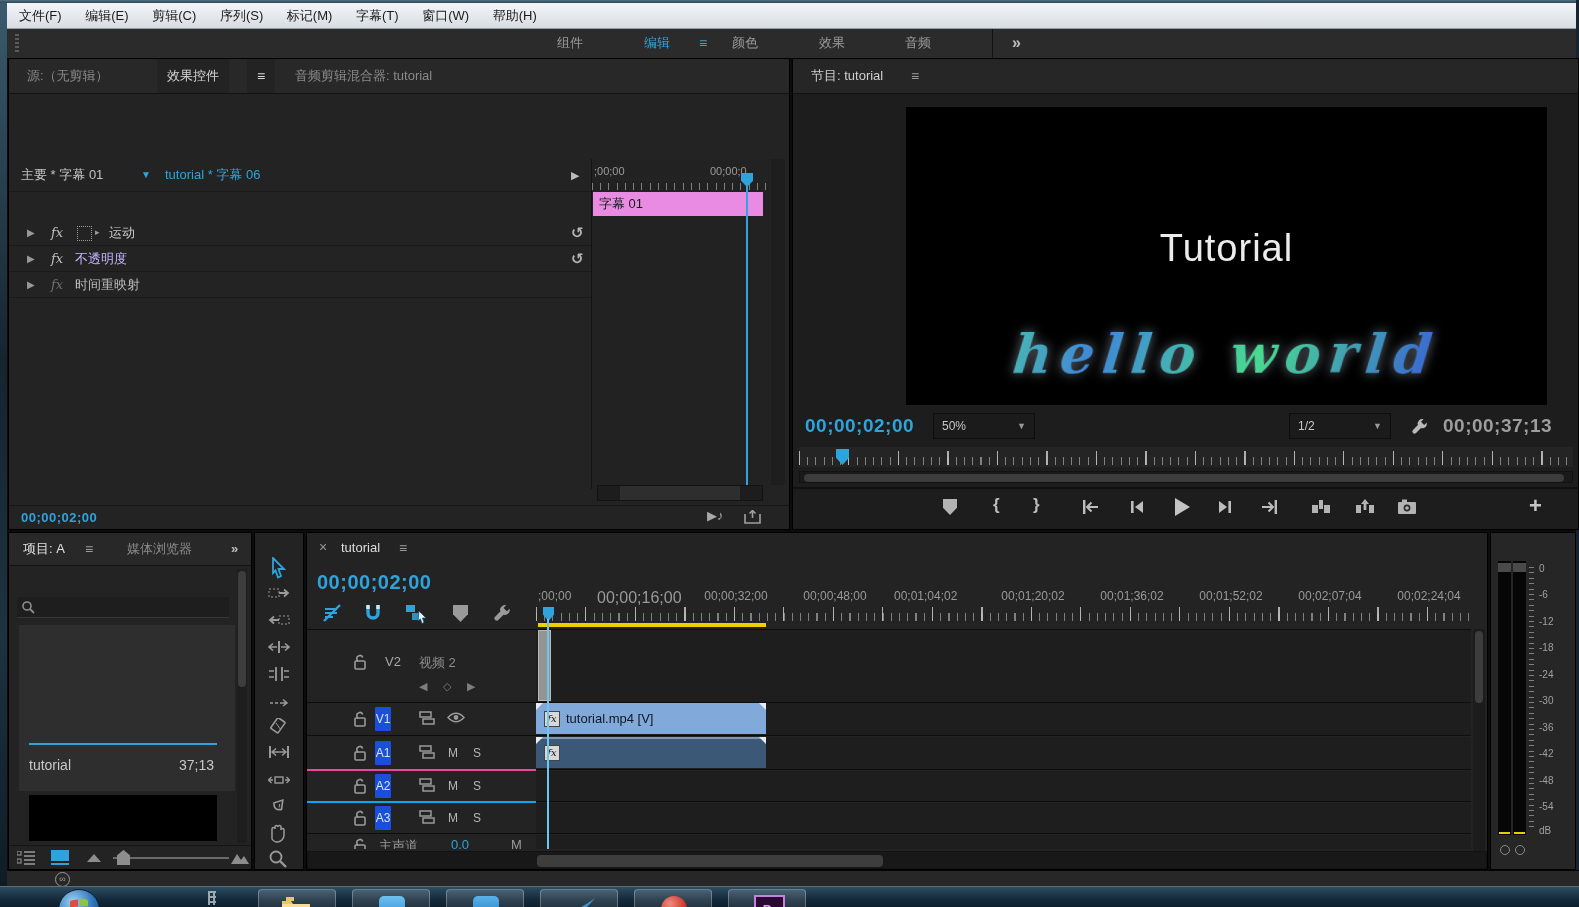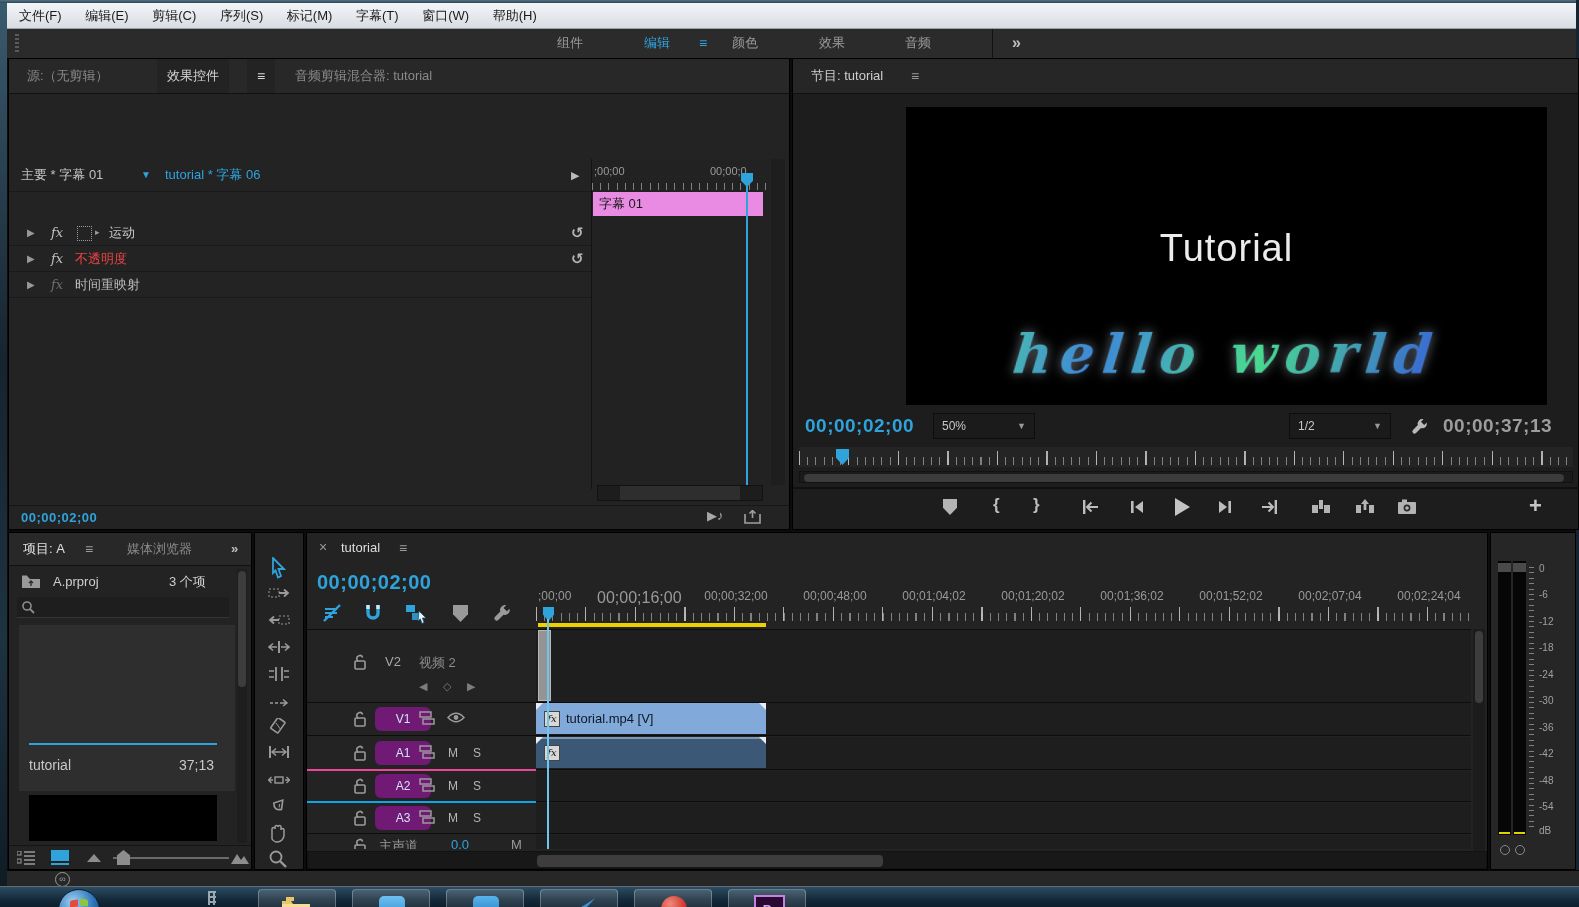--- a/index.html
+++ b/index.html
@@ -9,22 +9,22 @@
   .panel{position:absolute;background:#232323;border:1px solid #000;box-sizing:border-box;}
   .tabstrip{position:absolute;left:0;top:0;right:0;height:34px;background:#282828;border-bottom:1px solid #111;}
   .tab{position:absolute;top:0;height:34px;line-height:34px;padding:0 10px;color:#858585;white-space:nowrap;}
   .tab.active{background:#232323;color:#d6d6d6;}
   .dim{color:#8a8a8a;}
   .tc{font-weight:bold;letter-spacing:.5px;}
   .blue{color:#2fa3dc;}
   .gray-tc{color:#9a9a9a;}
   .hamb{color:#9a9a9a;font-size:14px;}
   .rowline{border-bottom:1px solid #1a1a1a;}
-  .badge{position:absolute;width:56px;height:24px;line-height:24px;text-align:center;
-         background:#701a75;color:#cfe6f2;font-size:12px;border-radius:6px;}
+  .badge{position:absolute;width:16px;height:24px;line-height:24px;text-align:center;
+         background:#1d4ed8;color:#cfe6f2;font-size:12px;border-radius:1px;}
   .ms{position:absolute;width:20px;height:20px;line-height:20px;text-align:center;color:#b5b5b5;font-size:12px;}
   .fxbadge{position:absolute;width:14px;height:14px;background:#d8d8d8;border:1px solid #444;
            font-family:"DejaVu Serif",serif;font-style:italic;font-size:10px;line-height:14px;text-align:center;color:#111;}
   .ticks{background-image:repeating-linear-gradient(to right,rgba(160,160,160,.75) 0 1px,transparent 1px 8.25px);}
   .ticksMajor{background-image:repeating-linear-gradient(to right,rgba(190,190,190,.9) 0 1px,transparent 1px 49.5px);}
   .vticks{background-image:repeating-linear-gradient(to bottom,rgba(150,150,150,.8) 0 1px,transparent 1px 5.4px);}
   .playhead{position:absolute;width:2px;background:#2fa3dc;}
   .ph-top{position:absolute;width:12px;height:14px;background:#2fa3dc;
           clip-path:polygon(0 0,100% 0,100% 55%,50% 100%,0 55%);}
   .scroll-track{background:#1a1a1a;border:1px solid #121212;box-sizing:border-box;}
@@ -108,21 +108,21 @@
       <span class="abs" style="left:18px;color:#999;font-size:10px;">▶</span>
       <span class="abs" style="left:42px;font-family:'DejaVu Serif',serif;font-style:italic;color:#c0c0c0;">fx</span>
       <span class="abs" style="left:68px;top:6px;width:13px;height:13px;border:1px dotted #9a9a9a;"></span>
       <span class="abs" style="left:86px;color:#9a9a9a;font-size:9px;">▸</span>
       <span class="abs" style="left:100px;color:#c8c8c8;">运动</span>
       <span class="abs" style="left:562px;color:#b5b5b5;font-size:15px;font-weight:bold;">↺</span>
     </div>
     <div class="abs rowline" style="left:0;top:187px;width:582px;height:25px;line-height:25px;">
       <span class="abs" style="left:18px;color:#999;font-size:10px;">▶</span>
       <span class="abs" style="left:42px;font-family:'DejaVu Serif',serif;font-style:italic;color:#c0c0c0;">fx</span>
-      <span class="abs" style="left:66px;color:#ef4444;">不透明度</span>
+      <span class="abs" style="left:66px;color:#c4b5fd;">不透明度</span>
       <span class="abs" style="left:562px;color:#b5b5b5;font-size:15px;font-weight:bold;">↺</span>
     </div>
     <div class="abs rowline" style="left:0;top:213px;width:582px;height:25px;line-height:25px;">
       <span class="abs" style="left:18px;color:#999;font-size:10px;">▶</span>
       <span class="abs" style="left:42px;font-family:'DejaVu Serif',serif;font-style:italic;color:#6e6e6e;">fx</span>
       <span class="abs" style="left:66px;color:#bdbdbd;">时间重映射</span>
     </div>
 
     <div class="abs scroll-track" style="left:588px;top:426px;width:166px;height:16px;background:#2e2e2e;">
       <div class="abs" style="left:0;top:0;width:22px;height:14px;background:#1d1d1d;"></div>
@@ -239,31 +239,20 @@
     </div>
   </div>
 
   <div class="panel" style="left:8px;top:532px;width:244px;height:338px;">
     <div class="tabstrip" style="height:32px;">
       <span class="tab active" style="left:4px;height:32px;line-height:32px;background:none;color:#e0e0e0;">项目: A</span>
       <span class="tab hamb" style="left:66px;height:32px;line-height:32px;">≡</span>
       <span class="tab dim" style="left:108px;height:32px;line-height:32px;">媒体浏览器</span>
       <span class="tab" style="left:212px;height:32px;line-height:32px;color:#c0c0c0;font-weight:bold;">»</span>
     </div>
-    <div class="abs" style="left:0;top:36px;width:226px;height:26px;line-height:26px;">
-      <span class="abs icon" style="left:12px;top:5px;">
-        <svg width="20" height="15" viewBox="0 0 20 15">
-            <path d="M1 3 h6 l2 2 h10 v9 H1 Z" fill="#9a9a9a"></path>
-            <path d="M1 3 V1.5 h5 l1 1.5" fill="#9a9a9a"></path>
-            <path d="M10 12 V7 M8 9 l2-2 2 2" stroke="#2e2e2e" stroke-width="1.4" fill="none"></path>
-          </svg>
-      </span>
-      <span class="abs" style="left:44px;color:#cfcfcf;">A.prproj</span>
-      <span class="abs" style="left:160px;color:#cfcfcf;">3 个项</span>
-    </div>
     <div class="abs" style="left:8px;top:64px;width:212px;height:20px;background:#1e1e1e;border-bottom:1px solid #363636;">
       <span class="abs icon" style="left:4px;top:3px;">
         <svg width="14" height="14" viewBox="0 0 14 14">
             <circle cx="6" cy="6" r="4" fill="none" stroke="#8d8d8d" stroke-width="1.6"></circle>
             <path d="M9 9 l4 4" stroke="#8d8d8d" stroke-width="1.8"></path>
           </svg>
       </span>
     </div>
 
     <div class="abs" style="left:10px;top:92px;width:216px;height:166px;background:#2e2e2e;">
@@ -410,21 +399,21 @@
       <svg width="19" height="19" viewBox="0 0 18 18">
           <path d="M12.5 2.2 L10 4.7 l3.2 3.2 2.5-2.5 a4.6 4.6 0 0 1-5.7 5.7 L5 16 a1.8 1.8 0 0 1-3-3 l4.9-5 A4.6 4.6 0 0 1 12.5 2.2 Z" fill="#9a9a9a"></path>
         </svg>
     </span>
 
     <div class="abs" style="left:229px;top:52px;width:935px;height:38px;overflow:hidden;background:#232323;">
       <span class="abs gray-tc" style="left:2px;top:4px;font-size:12px;">;00;00</span>
       <span class="abs gray-tc" style="left:61px;top:4px;width:80px;text-align:right;font-size:16px;">00;00;16;00</span>
       <span class="abs gray-tc" style="left:160px;top:4px;width:80px;text-align:center;font-size:12px;">00;00;32;00</span>
       <span class="abs gray-tc" style="left:259px;top:4px;width:80px;text-align:center;font-size:12px;">00;00;48;00</span>
-      <span class="abs gray-tc" style="left:358px;top:4px;width:80px;text-align:center;font-size:12px;">00;01;04;02</span>
+      <span class="abs gray-tc" style="left:358px;top:4px;width:80px;font-size:12px;">00;01;04;02</span>
       <span class="abs gray-tc" style="left:457px;top:4px;width:80px;text-align:center;font-size:12px;">00;01;20;02</span>
       <span class="abs gray-tc" style="left:556px;top:4px;width:80px;text-align:center;font-size:12px;">00;01;36;02</span>
       <span class="abs gray-tc" style="left:655px;top:4px;width:80px;text-align:center;font-size:12px;">00;01;52;02</span>
       <span class="abs gray-tc" style="left:754px;top:4px;width:80px;text-align:center;font-size:12px;">00;02;07;04</span>
       <span class="abs gray-tc" style="left:853px;top:4px;width:80px;text-align:center;font-size:12px;">00;02;24;04</span>
       <div class="abs ticks" style="left:0;top:28px;width:935px;height:8px;"></div>
       <div class="abs ticksMajor" style="left:0;top:22px;width:935px;height:14px;"></div>
     </div>
     <div class="abs" style="left:231px;top:90px;width:228px;height:4px;background:#ecd000;"></div>
 

